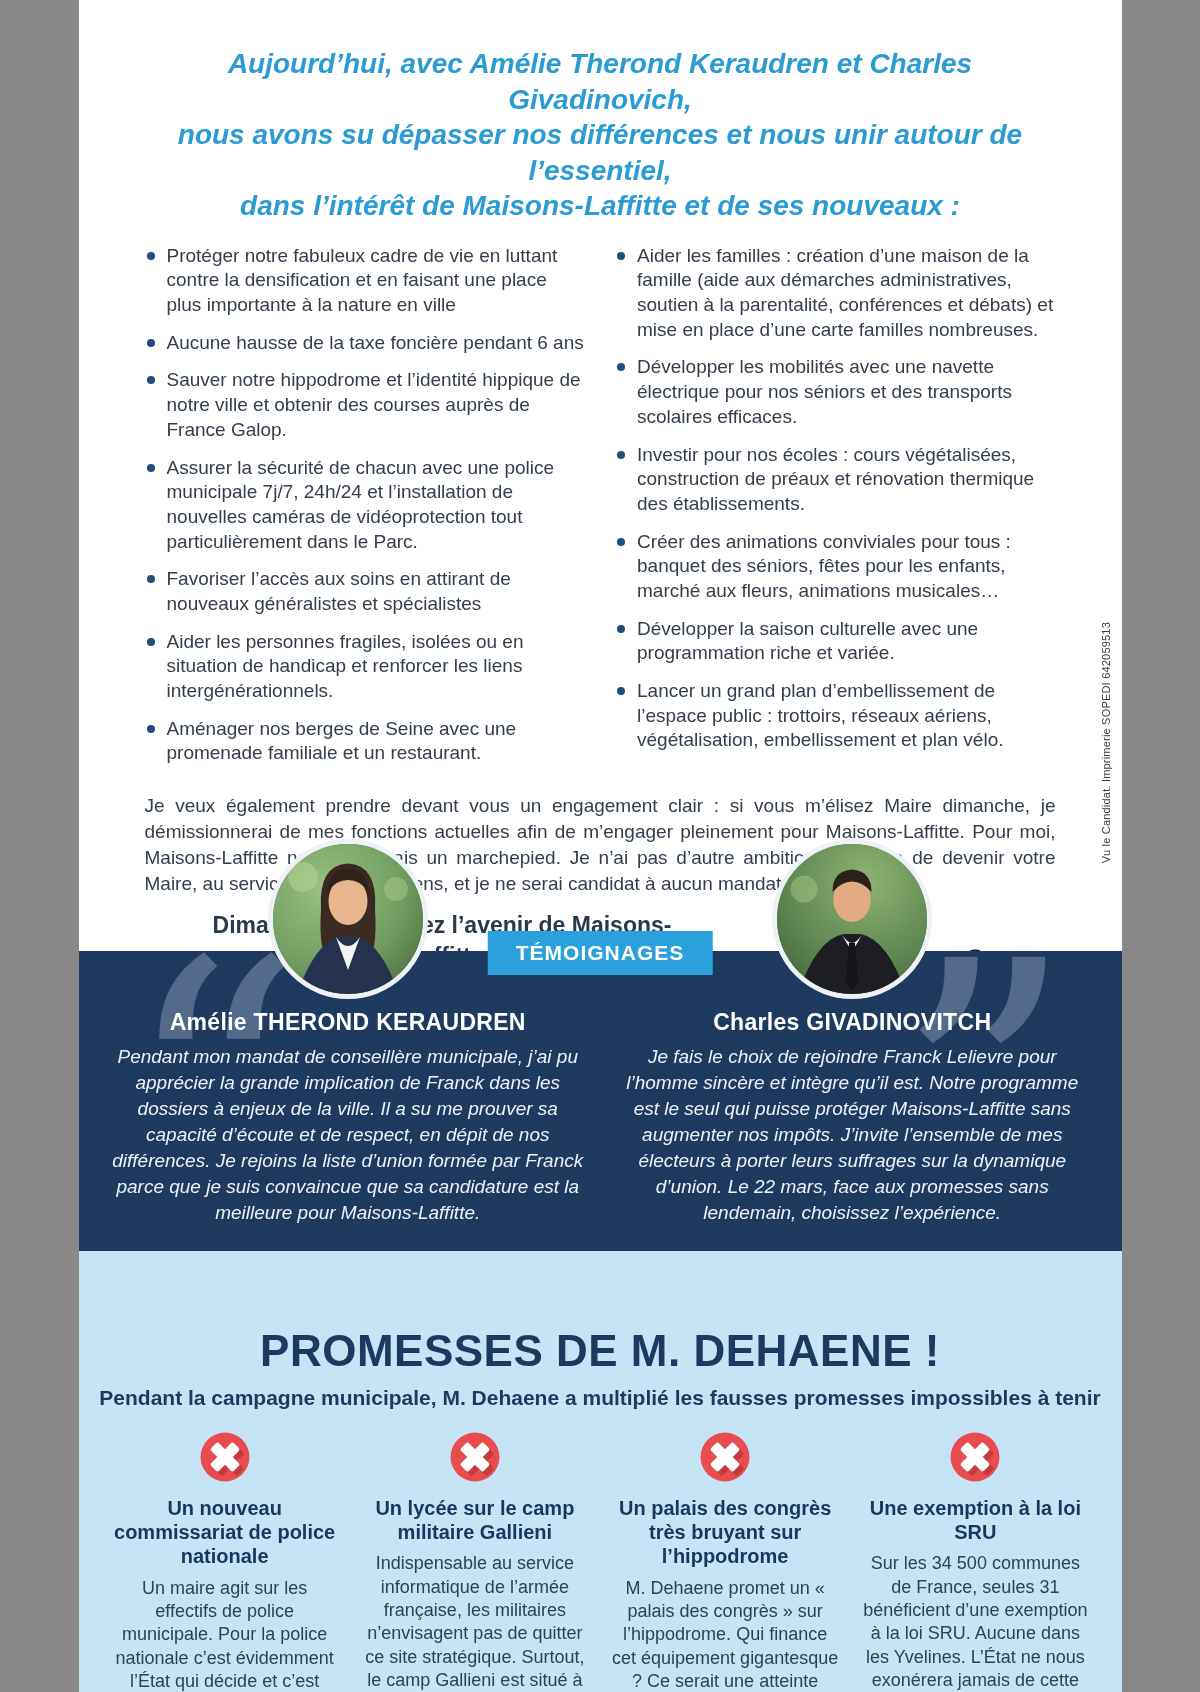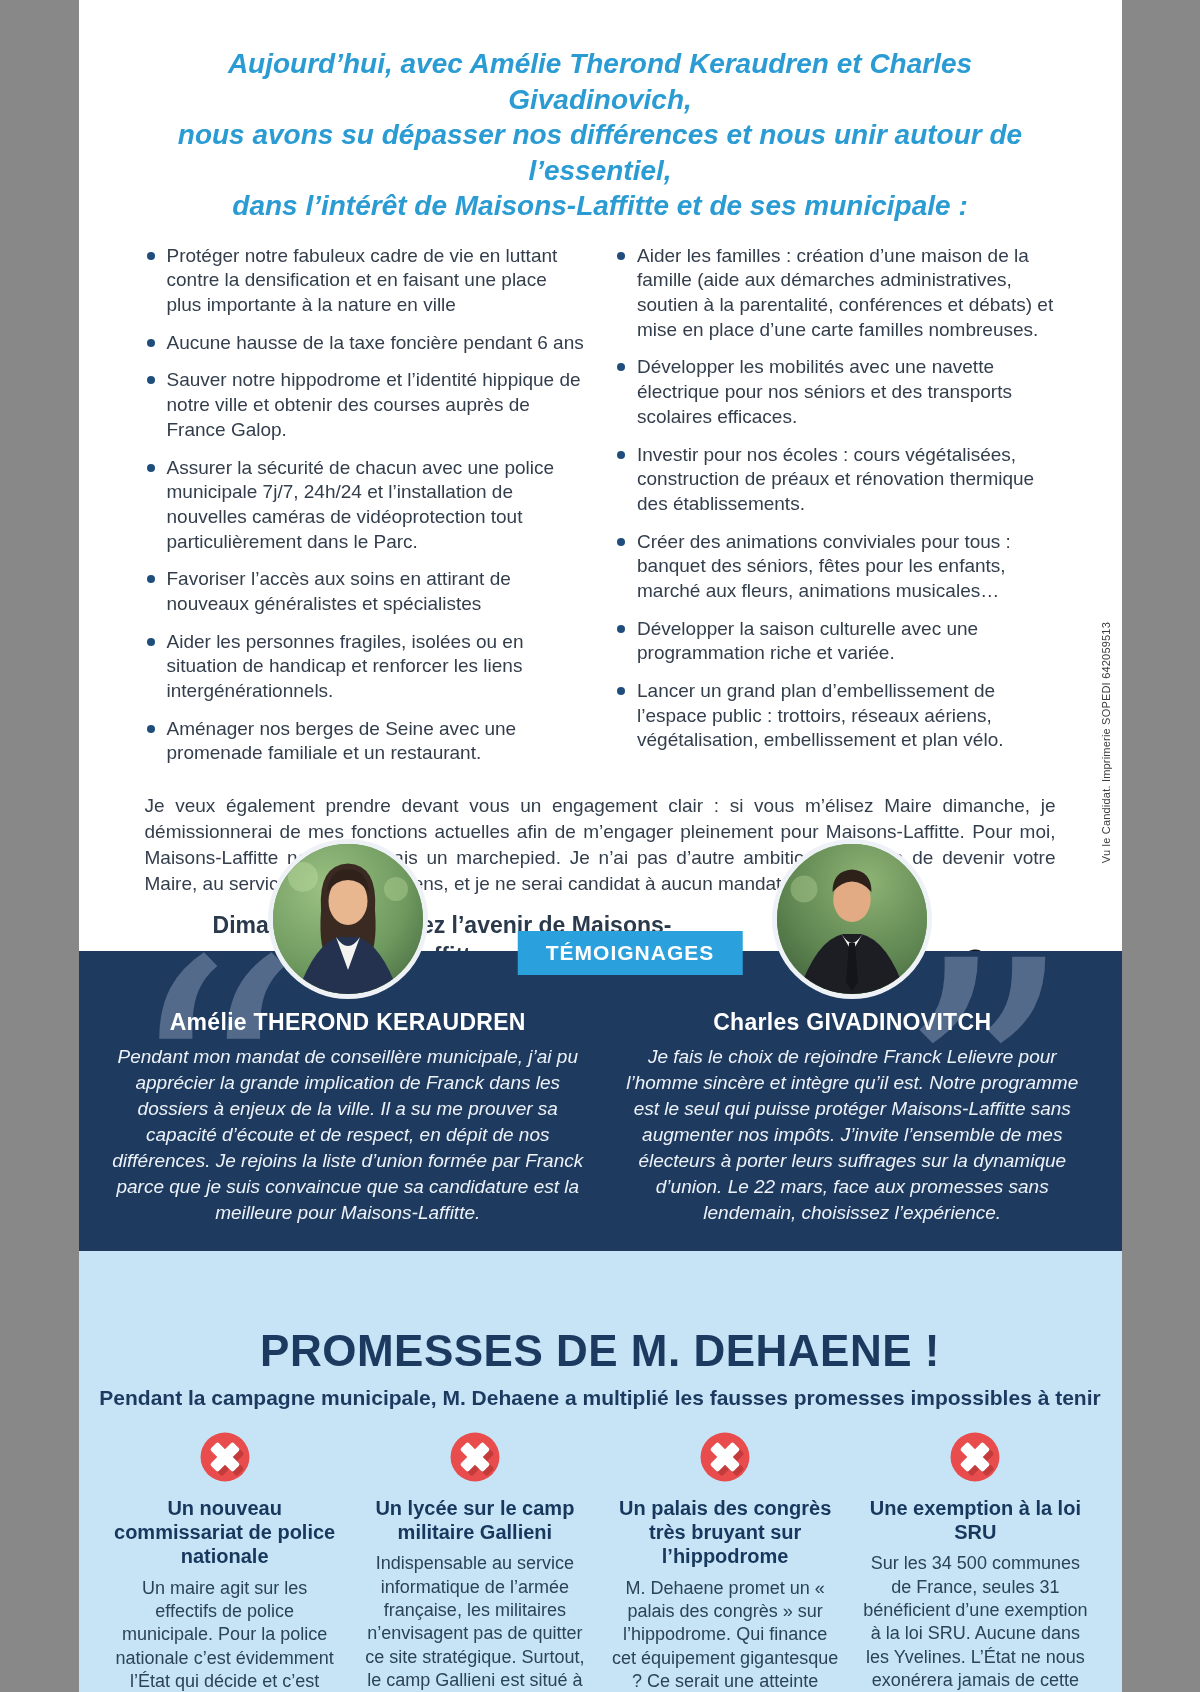--- a/index.html
+++ b/index.html
@@ -31,21 +31,21 @@
   }
   .print-credit {
     position:absolute; top:576px; right:10px; writing-mode:vertical-rl; transform:rotate(180deg);
     font-size:11px; color:#3c3c3c; letter-spacing:0.2px;
   }
   
   .testimonials { position:relative; height:300px; background:#1e3a5f; }
   .badge {
     position:absolute; top:-20px; left:50%; transform:translateX(-50%);
     background:#2aa0dc; color:#fff; font-weight:700; font-size:21px; letter-spacing:1px;
-    padding:10px 28px; z-index:3;margin-left:30px;
+    padding:10px 28px; z-index:3;
   }
   .qmark {
     position:absolute; font-family:"DejaVu Serif", serif; font-size:350px; line-height:0.72;
     color:rgba(130,145,175,0.55); z-index:0; user-select:none;
   }
   .qmark.open { left:45px; top:14px; }
   .qmark.close { right:48px; top:14px; }
   .testimonial-cols { position:relative; z-index:1; display:flex; height:100%; padding:0 30px; gap:26px; }
   .testimonial { flex:1; text-align:center; }
   .photo {
@@ -73,21 +73,21 @@
 </style>
 </head>
 <body>
 
 <div class="page">
 
   <section class="top">
     <h1 class="intro">
       <span>Aujourd’hui, avec Amélie Therond Keraudren et Charles Givadinovich,</span><br>
       <span>nous avons su dépasser nos différences et nous unir autour de l’essentiel,</span><br>
-      <span>dans l’intérêt de Maisons-Laffitte et de ses municipale :</span>
+      <span>dans l’intérêt de Maisons-Laffitte et de ses nouveaux :</span>
     </h1>
 
     <div class="columns">
       <ul class="bullets">
         <li>Protéger notre fabuleux cadre de vie en luttant contre la densification et en faisant une place plus importante à la nature en ville</li>
         <li>Aucune hausse de la taxe foncière pendant 6 ans</li>
         <li>Sauver notre hippodrome et l’identité hippique de notre ville et obtenir des courses auprès de France Galop.</li>
         <li>Assurer la sécurité de chacun avec une police municipale 7j/7, 24h/24 et l’installation de nouvelles caméras de vidéoprotection tout particulièrement dans le Parc.</li>
         <li>Favoriser l’accès aux soins en attirant de nouveaux généralistes et spécialistes</li>
         <li>Aider les personnes fragiles, isolées ou en situation de handicap et renforcer les liens intergénérationnels.</li>

